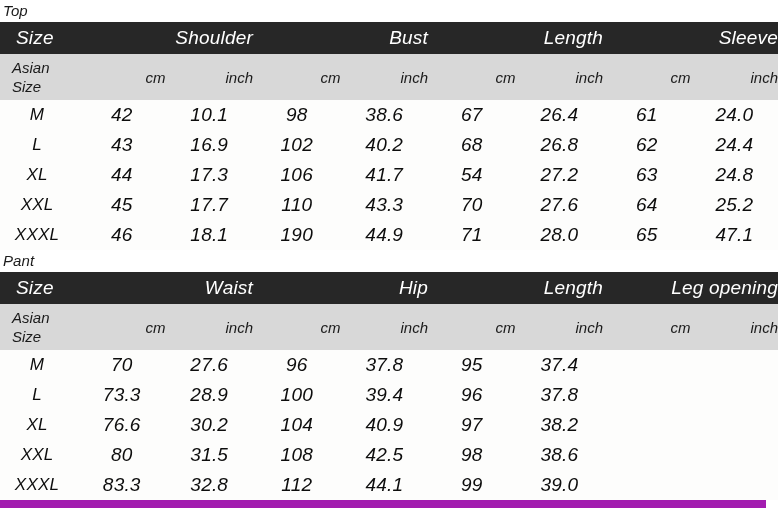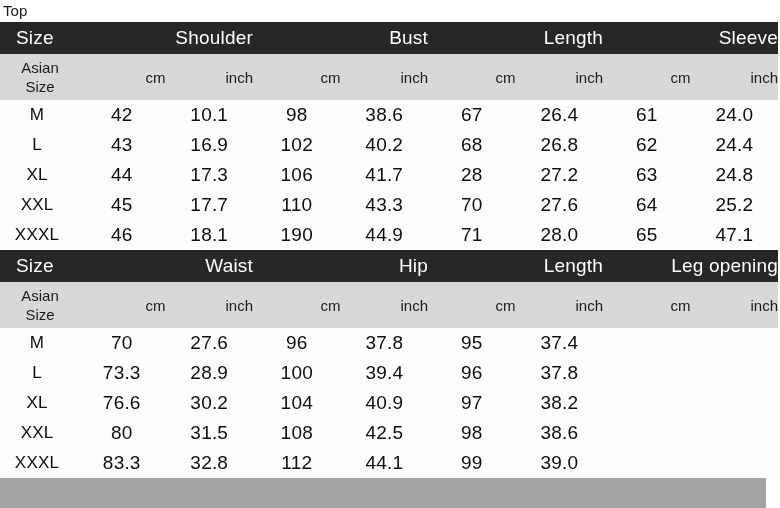--- a/index.html
+++ b/index.html
@@ -12,22 +12,23 @@
     height: 508px;
     overflow: hidden;
     font-family: "Liberation Sans", sans-serif;
     color: #111111;
   }
 
   .sheet {
     width: 766px;
     height: 508px;
     position: relative;
-    background: #a3a3a3;
+    background: #a21caf;
     box-sizing: border-box;
+    font-style: italic;
   }
 
   .section-label {
     font-size: 15px;
     line-height: 22px;
     padding-left: 3px;
     color: #1a1a1a;
     background: #ffffff;
     letter-spacing: 0.1px;
   }
@@ -64,22 +65,22 @@
     color: #1a1a1a;
     font-size: 15px;
     font-weight: normal;
     height: 46px;
     padding: 0;
     text-align: right;
   }
   tr.unit-head > th.asian {
     font-size: 15px;
     line-height: 19px;
-    text-align: center;
-    padding-left: 2px;
+    text-align: left;
+    padding-left: 12px;
   }
 
   
   tr.data-row > td {
     background: #fdfdfc;
     color: #0d0d0d;
     font-size: 19px;
     height: 30px;
     padding: 0;
     text-align: center;
@@ -155,21 +156,21 @@
         <td>26.8</td>
         <td>62</td>
         <td>24.4</td>
       </tr>
       <tr class="data-row">
         <td class="size-cell">XL</td>
         <td>44</td>
         <td>17.3</td>
         <td>106</td>
         <td>41.7</td>
-        <td>28</td>
+        <td>54</td>
         <td>27.2</td>
         <td>63</td>
         <td>24.8</td>
       </tr>
       <tr class="data-row">
         <td class="size-cell">XXL</td>
         <td>45</td>
         <td>17.7</td>
         <td>110</td>
         <td>43.3</td>
@@ -185,20 +186,21 @@
         <td>190</td>
         <td>44.9</td>
         <td>71</td>
         <td>28.0</td>
         <td>65</td>
         <td>47.1</td>
       </tr>
     </tbody>
   </table>
 
+  <div class="section-label">Pant</div>
 
   <table class="size-table">
     <colgroup>
       <col class="c-size">
         <col class="c-cell">
         <col class="c-cell">
         <col class="c-cell">
         <col class="c-cell">
       <col class="c-cell">
         <col class="c-cell">

